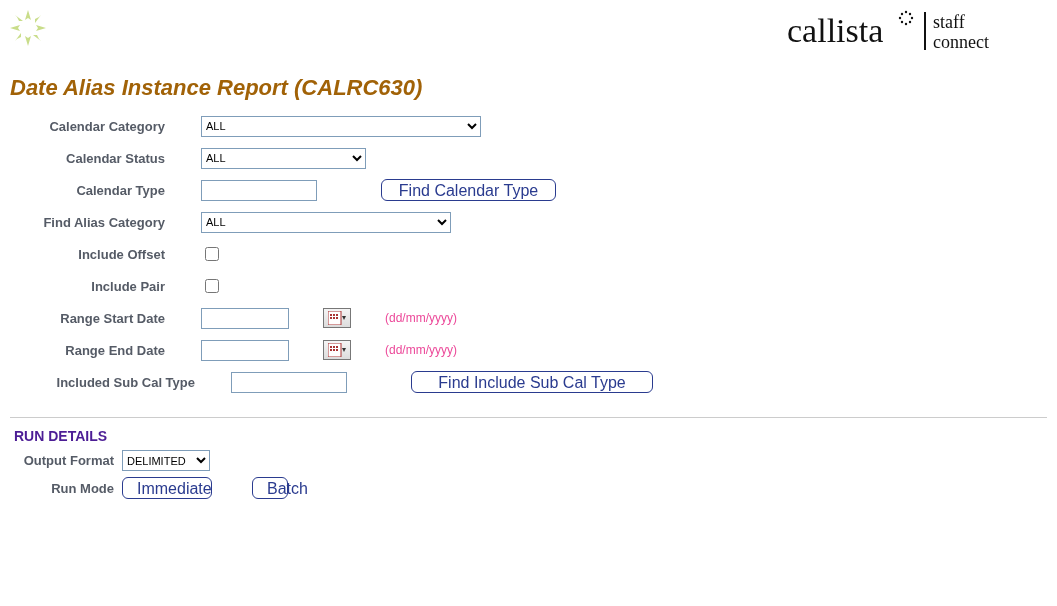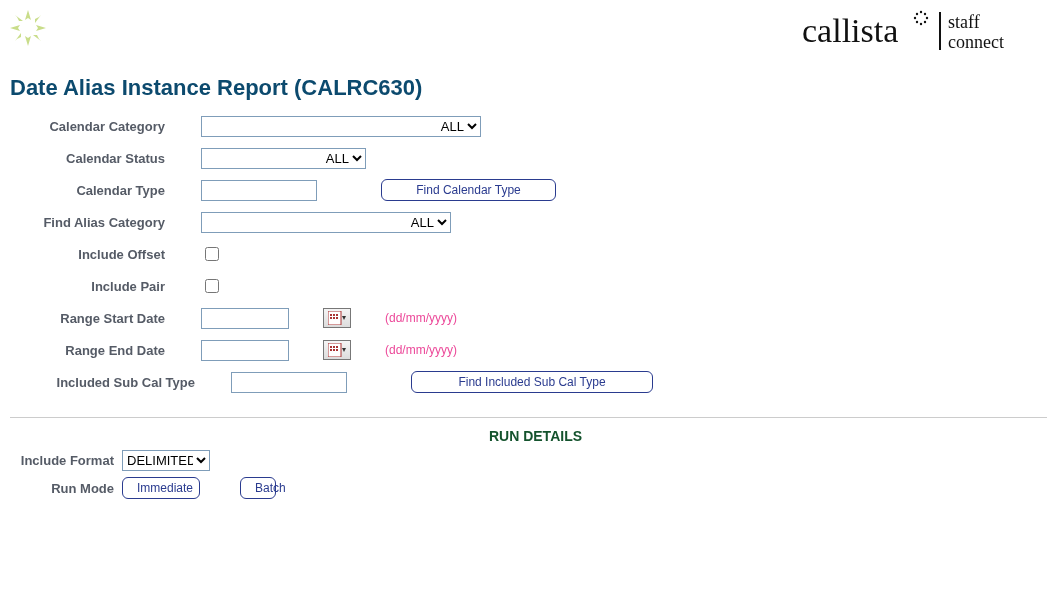--- a/index.html
+++ b/index.html
@@ -8,35 +8,36 @@
     width: 1057px;
     background: #fff;
     font-family: Arial, Helvetica, sans-serif;
     font-size: 13px;
     color: #555b66;
   }
   .header {
     display: flex;
     justify-content: space-between;
     align-items: flex-start;
-    padding: 8px 1px 0 8px;
+    padding: 8px 16px 0 8px;
   }
   .logo-left {
     width: 40px; height: 40px;
   }
   .logo-right {
     text-align: right;
     padding-right: 4px;
   }
   .page-title {
-    color: #0c4a6e;
+    color: #a16207;
     font-size: 22px;
     font-weight: bold;
     margin: 18px 0 12px 10px;
     font-family: Arial, Helvetica, sans-serif;
+    font-style: italic;
   }
   .form-area {
     margin-left: 10px;
   }
   .row {
     display: flex;
     align-items: center;
     margin: 6px 0;
     min-height: 26px;
     gap: 28px;
@@ -44,40 +45,39 @@
   .lbl {
     width: 155px;
     text-align: right;
     padding-right: 8px;
     color: #555b66;
     font-weight: bold;
     font-size: 13px;
   }
   select {
     font-family: Arial, Helvetica, sans-serif;
-    font-size: 13px;
+    font-size: 11px;
     border: 1px solid #7f9db9;
     background: #fff;
     height: 21px;
-    text-align: right;
   }
   input[type="text"] {
     font-family: Arial, Helvetica, sans-serif;
     font-size: 13px;
     border: 1px solid #7f9db9;
     height: 17px;
     padding: 1px 2px;
   }
   input[type="checkbox"]{
     width:14px; height:14px;
     accent-color:#355a9a;
   }
   .btn {
     font-family: Arial, Helvetica, sans-serif;
-    font-size: 12px;
+    font-size: 16px;
     color: #2a3b8f;
     background: #fff;
     border: 1px solid #2a3b8f;
     border-radius: 6px;
     padding: 2px 14px;
     height: 22px;
     cursor: pointer;
     box-sizing: border-box;
   }
   .btn-wide { width: 175px; }
@@ -100,24 +100,23 @@
     box-sizing:border-box;
   }
   .cal-icon svg{ display:block;}
   hr.sep {
     margin: 22px 10px 10px 10px;
     border: none;
     border-top: 1px solid #ccc;
   }
   .section-title {
     font-weight: bold;
-    color: #14532d;
+    color: #4c1d95;
     margin: 8px 0 6px 14px;
     font-size: 14px;
-    text-align: center;
   }
   .run-row {
     display:flex;
     align-items:center;
     margin: 6px 0 6px 0;
   }
   .run-lbl {
     width: 104px;
     text-align: right;
     padding-right: 8px;
@@ -238,35 +237,35 @@
         <polygon points="14,5 18,5 16,9" fill="#333"></polygon>
       </svg>
     </span>
     <span class="hint">(dd/mm/yyyy)</span>
   </div>
 
   <div class="row">
     <div class="lbl" style="width:185px">Included Sub Cal Type</div>
     <input type="text" style="width: 110px;" value="">
     <span class="gap"></span>
-    <button class="btn btn-xwide">Find Included Sub Cal Type</button>
+    <button class="btn btn-xwide">Find Include Sub Cal Type</button>
   </div>
 
 </div>
 
 <hr class="sep">
 
 <div class="section-title">RUN DETAILS</div>
 
 <div style="margin-left:10px">
   <div class="run-row">
-    <div class="run-lbl">Include Format</div>
+    <div class="run-lbl">Output Format</div>
     <select style="width:88px">
       <option>DELIMITED</option>
     </select>
   </div>
   <div class="run-row">
     <div class="run-lbl">Run Mode</div>
-    <button class="btn" style="width:78px">Immediate</button>
+    <button class="btn" style="width:90px">Immediate</button>
     <span style="display:inline-block;width:40px"></span>
     <button class="btn" style="width:36px">Batch</button>
   </div>
 </div>
 
 </body></html>

